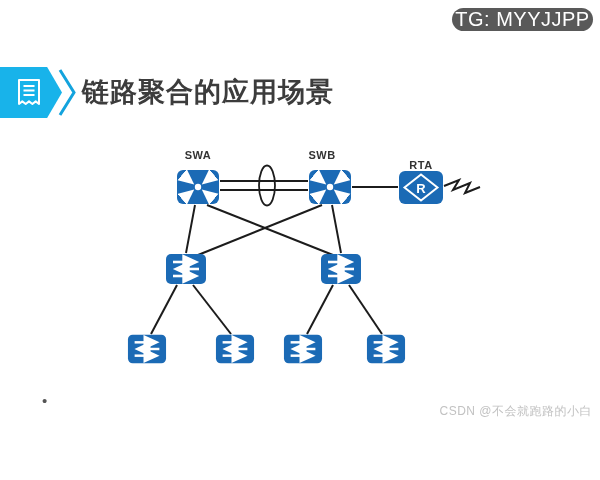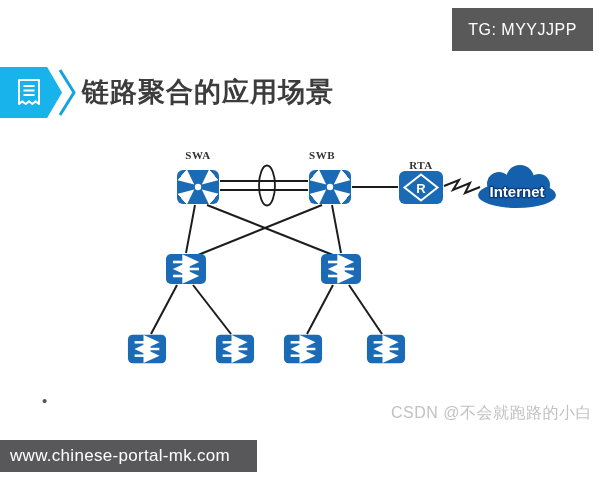--- a/index.html
+++ b/index.html
@@ -1,46 +1,46 @@
 <!DOCTYPE html>
 <html><head>
 <meta charset="utf-8">
 <style>
   html,body{margin:0;padding:0;background:#fff;}
   body{font-family:"Liberation Sans","DejaVu Sans",sans-serif;}
   .stage{position:relative;width:600px;height:480px;background:#ffffff;overflow:hidden;}
 
   
-  .tg-badge{position:absolute;left:452px;top:8px;width:141px;height:43px;
+  .tg-badge{position:absolute;left:452px;top:8px;width:141px;height:23px;
     background:#595959;color:#fff;display:flex;align-items:center;justify-content:center;
-    font-size:16px;letter-spacing:.5px;}
+    font-size:20px;letter-spacing:.5px;border-radius:12px;}
 
   
   .title-badge{position:absolute;left:0;top:67px;width:62px;height:51px;background:#18b3ea;
     clip-path:polygon(0 0,76% 0,100% 50%,76% 100%,0 100%);
     display:flex;align-items:center;justify-content:flex-start;}
   .title-badge svg{margin-left:14px;}
   .title-chevron{position:absolute;left:56px;top:67px;}
   .page-title{position:absolute;left:82px;top:74px;font-size:27px;font-weight:700;
     color:#3c3c3c;letter-spacing:1px;}
 
   
   .links-layer{position:absolute;left:0;top:0;width:600px;height:480px;z-index:1;}
   .node{position:absolute;z-index:2;line-height:0;}
   .node-label{position:absolute;z-index:2;font-size:11px;color:#333;text-align:center;
-    font-weight:600;letter-spacing:.5px;font-family:Liberation Serif, serif;}
+    font-weight:600;letter-spacing:.5px;}
 
   
   .bullet-row{position:absolute;left:42px;top:392px;width:545px;display:flex;z-index:2;
     font-size:15px;color:#3a3a3a;}
   .bullet-dot{margin-right:12px;color:#555;}
 
   
   .watermark{position:absolute;right:8px;top:403px;z-index:3;color:#c2c2c2;
-    font-size:16px;letter-spacing:.5px;}
+    font-size:12px;letter-spacing:.5px;}
 
   
   .site-bar{position:absolute;left:0;top:440px;width:257px;height:32px;background:#58585a;
     color:#fff;display:flex;align-items:center;z-index:4;font-size:17px;letter-spacing:.3px;
     padding-left:10px;box-sizing:border-box;}
 </style>
 </head>
 <body>
 
 <div class="stage">
@@ -120,31 +120,20 @@
   </div>
 
   <div class="node" style="left:398px;top:170px;">
     <svg width="46" height="35" viewBox="0 0 46 35">
       <rect x="1" y="1" width="44" height="33" rx="6" fill="#1b6ab5"></rect>
       <polygon points="23,4.5 39.5,17.5 23,30.5 6.5,17.5" fill="none" stroke="#ffffff" stroke-width="2"></polygon>
       <text x="23" y="22.5" text-anchor="middle" font-size="13" font-weight="bold" fill="#ffffff">R</text>
     </svg>
   </div>
 
-  <div class="node" style="left:474px;top:164px;">
-    <svg width="86" height="46" viewBox="0 0 86 46">
-      <g fill="#1560ac">
-        <ellipse cx="43" cy="31" rx="39" ry="13"></ellipse>
-        <circle cx="25" cy="20" r="12"></circle>
-        <circle cx="46" cy="15" r="14"></circle>
-        <circle cx="65" cy="21" r="11"></circle>
-      </g>
-      <text x="43" y="33" text-anchor="middle" font-size="15" font-weight="bold" fill="#ffffff" stroke="#0a3c7c" stroke-width="2.6" paint-order="stroke" stroke-linejoin="round">Internet</text>
-    </svg>
-  </div>
 
   <div class="node" style="left:165px;top:253px;">
     <svg width="42" height="32" viewBox="0 0 42 32">
       <rect x="1" y="1" width="40" height="30" rx="5" fill="#1b6ab5"></rect>
       <g stroke="#ffffff" stroke-width="2.6" marker-end="url(#mw)">
         <line x1="8" y1="9" x2="29" y2="9"></line>
         <line x1="34" y1="16" x2="13" y2="16"></line>
         <line x1="8" y1="23" x2="29" y2="23"></line>
       </g>
     </svg>
@@ -200,15 +189,14 @@
       </g>
     </svg>
   </div>
 
   <div class="bullet-row">
     <span class="bullet-dot">•</span>
   </div>
 
   <div class="watermark">CSDN @不会就跑路的小白</div>
 
-  <div class="site-bar">www.chinese-portal-mk.com</div>
 
 </div>
 
 </body></html>

